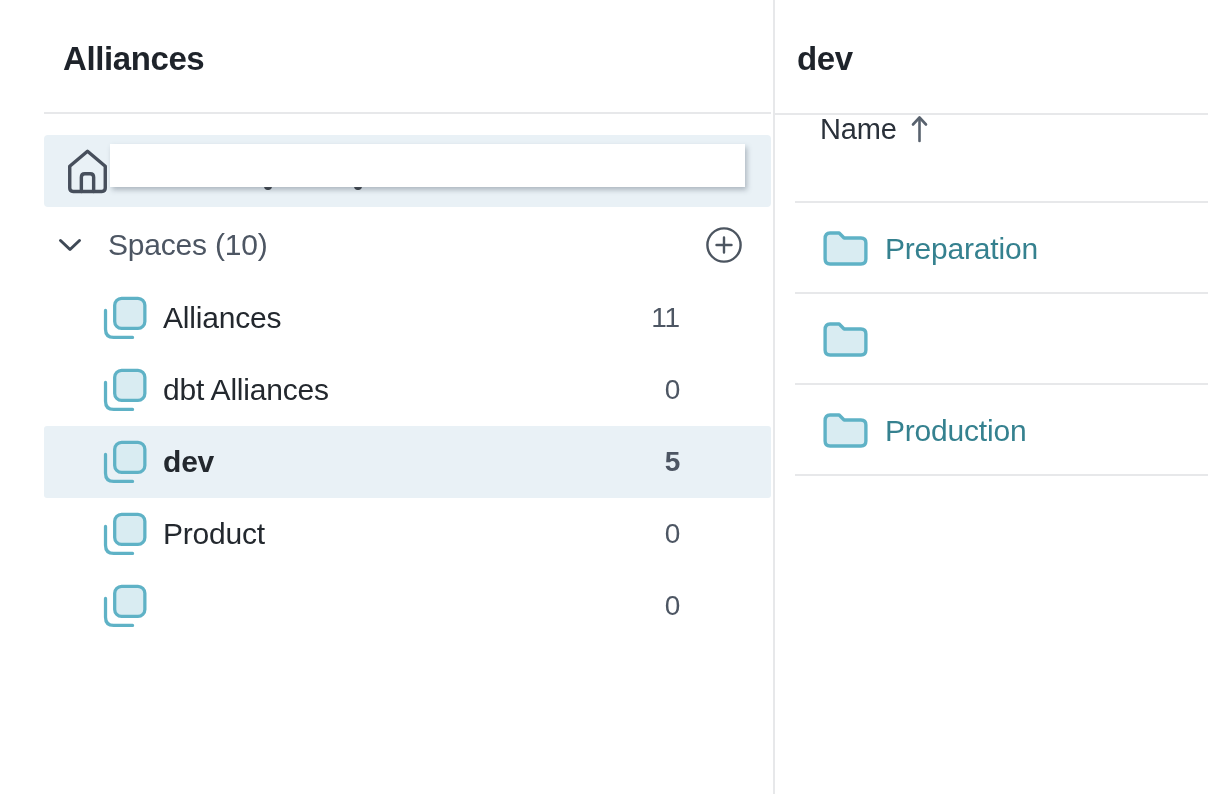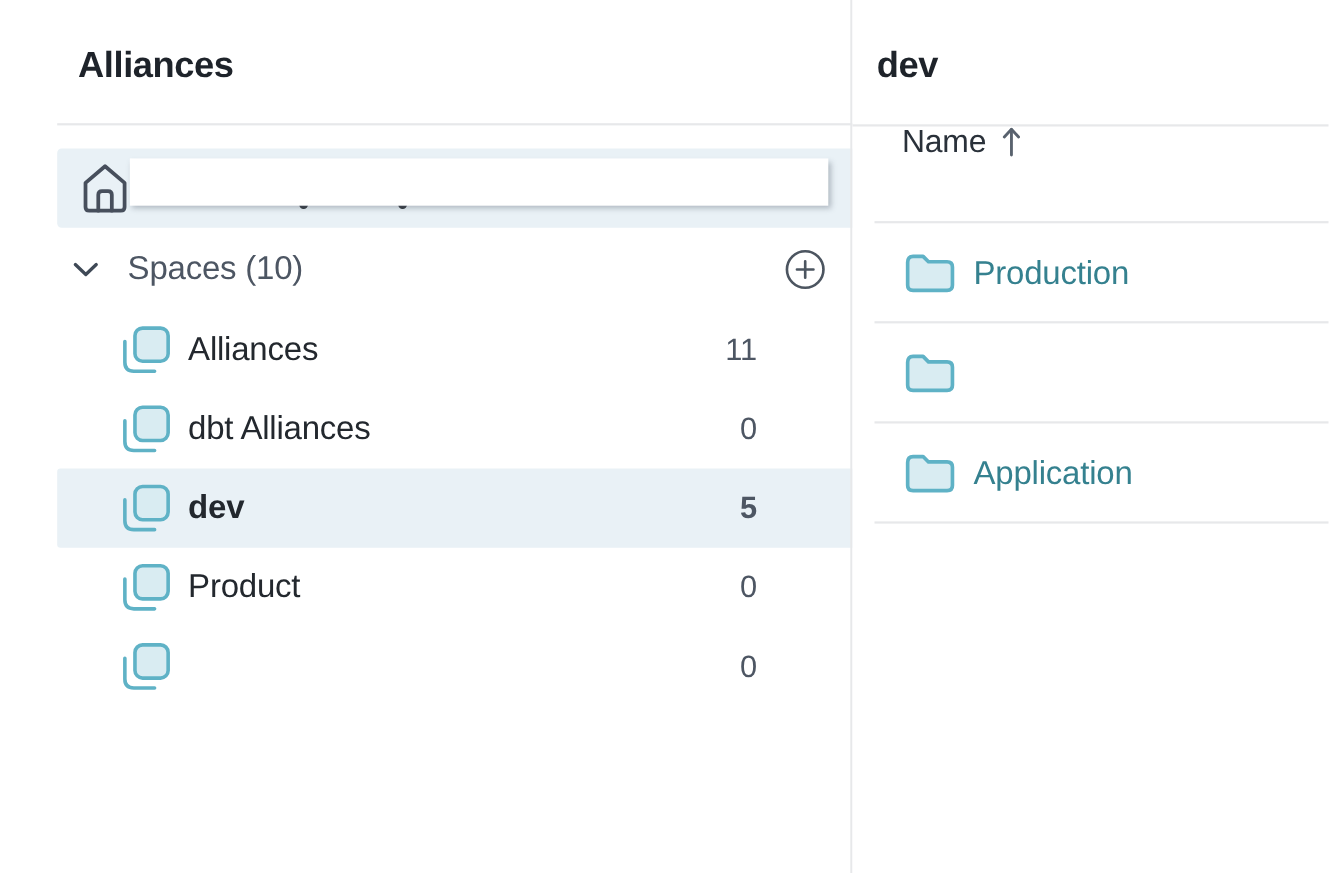--- a/index.html
+++ b/index.html
@@ -12,21 +12,21 @@
   .screen {
     position: relative;
     width: 1208px;
     height: 794px;
     background: #fff;
     overflow: hidden;
     letter-spacing: -0.2px;
   }
 
   
-  .sidebar   { position: absolute; left: 0;   top: 0; width: 773px; height: 100%; background: #fff; margin-left: 8px; }
+  .sidebar   { position: absolute; left: 0;   top: 0; width: 773px; height: 100%; background: #fff; }
   .panel-sep { position: absolute; left: 773px; top: 0; width: 2px; height: 100%; background: var(--divider); }
   .content   { position: absolute; left: 775px; top: 0; right: 0; height: 100%; background: #fff; }
 
   .panel-title {
     position: absolute; top: 40px;
     font-size: 33px; font-weight: 700; color: var(--title);
     letter-spacing: -0.4px; white-space: nowrap;
   }
   .sidebar .panel-title  { left: 63px; }
   .content .panel-title  { left: 22px; }
@@ -210,32 +210,32 @@
     </div>
     <div class="header-rule"></div>
 
     <div class="folder-list">
         <div class="folder-row">
     <span>
       <svg width="45" height="37" viewBox="0 0 32 26" fill="none">
         <path d="M1.5 6 Q1.5 2 5 2 H11.5 L15 5.5 H27 Q30.5 5.5 30.5 9 V20.5 Q30.5 24 27 24 H5 Q1.5 24 1.5 20.5 Z" fill="var(--teal-fill)" stroke="var(--teal)" stroke-width="2.4" stroke-linejoin="round"></path>
       </svg>
     </span>
-    <a class="folder-link">Production</a>
+    <a class="folder-link">Preparation</a>
   </div>
         <div class="folder-row">
     <span>
       <svg width="45" height="37" viewBox="0 0 32 26" fill="none">
         <path d="M1.5 6 Q1.5 2 5 2 H11.5 L15 5.5 H27 Q30.5 5.5 30.5 9 V20.5 Q30.5 24 27 24 H5 Q1.5 24 1.5 20.5 Z" fill="var(--teal-fill)" stroke="var(--teal)" stroke-width="2.4" stroke-linejoin="round"></path>
       </svg>
     </span>
   </div>
         <div class="folder-row">
     <span>
       <svg width="45" height="37" viewBox="0 0 32 26" fill="none">
         <path d="M1.5 6 Q1.5 2 5 2 H11.5 L15 5.5 H27 Q30.5 5.5 30.5 9 V20.5 Q30.5 24 27 24 H5 Q1.5 24 1.5 20.5 Z" fill="var(--teal-fill)" stroke="var(--teal)" stroke-width="2.4" stroke-linejoin="round"></path>
       </svg>
     </span>
-    <a class="folder-link">Application</a>
+    <a class="folder-link">Production</a>
   </div>
       </div>
   </div>
 </div>
 
 </body></html>

